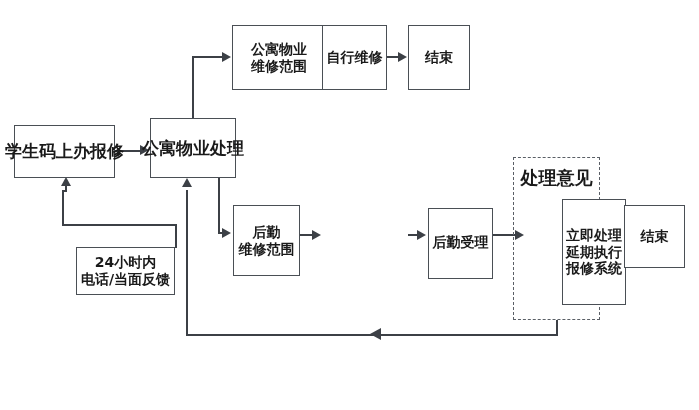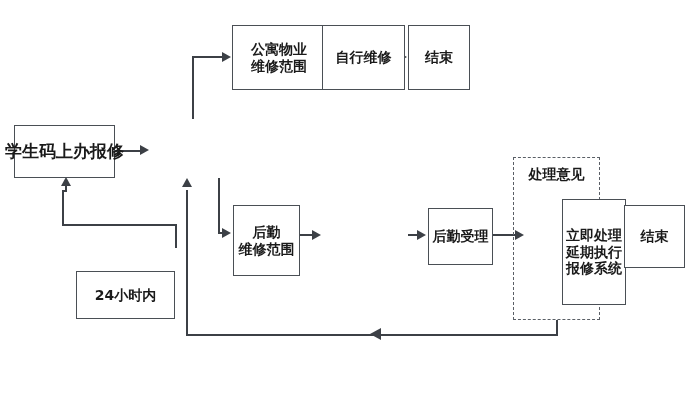--- a/index.html
+++ b/index.html
@@ -38,21 +38,21 @@
   .f14 { font-size: 14px; }
   .f15 { font-size: 17px; }
   .dashed-group {
     position: absolute;
     box-sizing: border-box;
     border: 1.6px dashed #5a5f66;
     background: transparent;
   }
   .group-title {
     position: absolute;
-    font-size: 14px;
+    font-size: 18px;
     font-weight: 700;
     color: #1a1a1a;
     white-space: nowrap;
     text-align: center;
   }
   
   .hline, .vline {
     position: absolute;
     background: #3c4046;
   }
@@ -126,45 +126,49 @@
   <div class="vline" style="left:186px; top:190px; height:146px;"></div>
   <div class="arrow arrow-u" style="left:181.5px; top:178px;"></div>
 
   <div class="dashed-group" style="left:513px; top:157px; width:87px; height:163px;"></div>
   <div class="group-title" style="left:513px; top:166px; width:87px;">处理意见</div>
 
   <div class="node f15" style="left:14px; top:125px; width:101px; height:53px;">
     <span class="ln">学生码上办报修</span>
   </div>
 
+  <div class="node f15" style="left:150px; top:118px; width:86px; height:60px;">
+    <span class="ln">公寓物业处理</span>
+  </div>
 
   <div class="node f14" style="left:232px; top:25px; width:94px; height:65px;">
     <span class="ln">公寓物业</span>
     <span class="ln">维修范围</span>
   </div>
 
-  <div class="node f14" style="left:322px; top:25px; width:83px; height:65px;">
+  <div class="node f14" style="left:322px; top:25px; width:65px; height:65px;">
     <span class="ln">自行维修</span>
   </div>
 
   <div class="node f14" style="left:408px; top:25px; width:62px; height:65px;">
     <span class="ln">结束</span>
   </div>
 
-  <div class="node f14" style="left:76px; top:247px; width:99px; height:48px;margin-top:24px;">
+  <div class="node f14" style="left:76px; top:247px; width:99px; height:48px;">
     <span class="ln">24小时内</span>
+    <span class="ln">电话/当面反馈</span>
   </div>
 
   <div class="node f14" style="left:233px; top:205px; width:67px; height:71px;">
     <span class="ln">后勤</span>
     <span class="ln">维修范围</span>
   </div>
 
 
-  <div class="node f14" style="left:428px; top:208px; width:65px; height:57px;">
+  <div class="node f14" style="left:428px; top:208px; width:65px; height:71px;font-family:Liberation Serif, serif;">
     <span class="ln">后勤受理</span>
   </div>
 
   <div class="node f14" style="left:526px; top:199px; width:64px; height:106px;margin-left:36px;">
     <span class="ln">立即处理</span>
     <span class="ln">延期执行</span>
     <span class="ln">报修系统</span>
   </div>
 
   <div class="node f14" style="left:624px; top:205px; width:61px; height:63px;">

